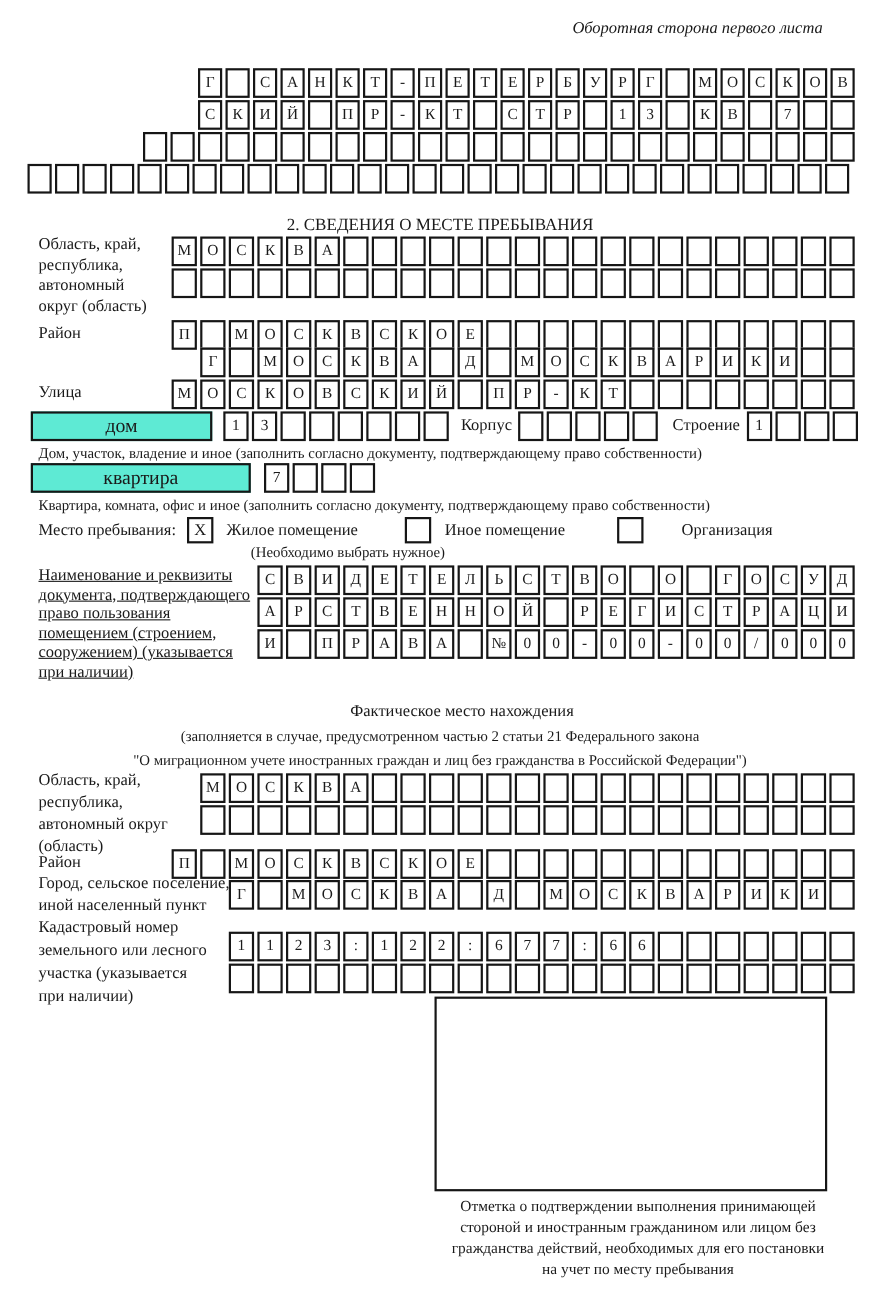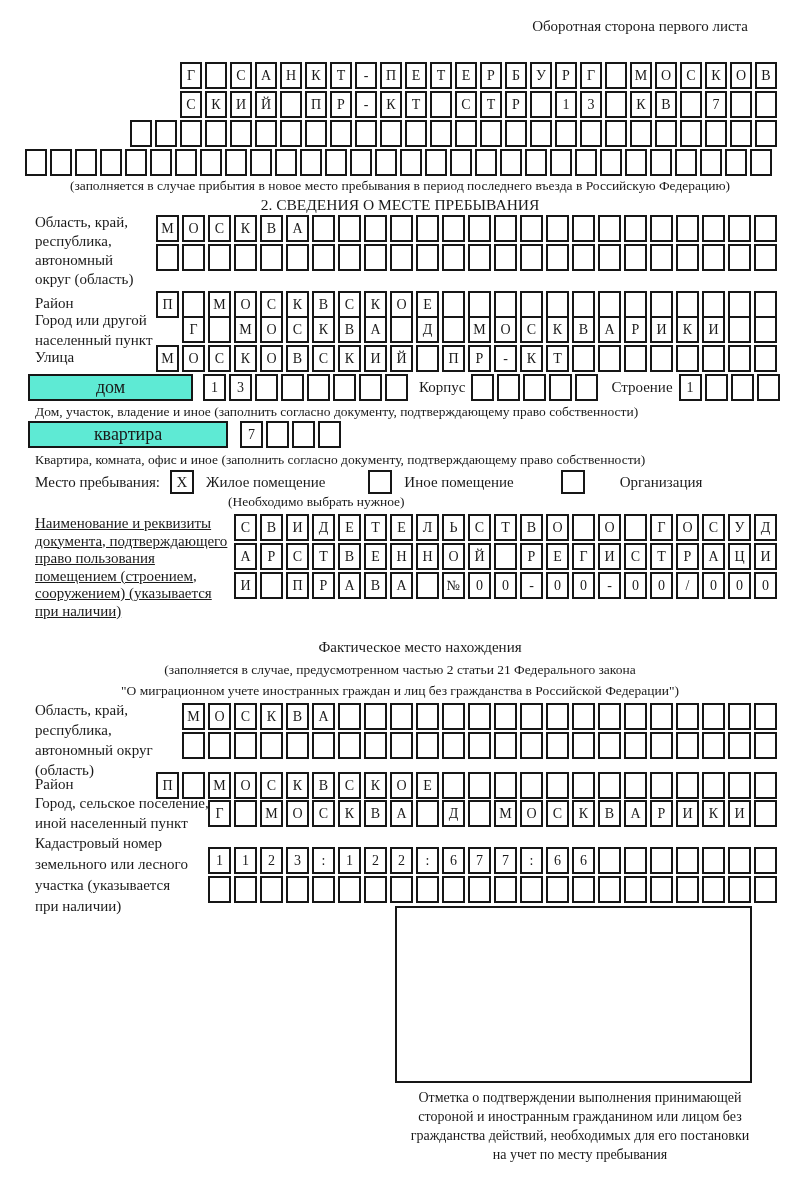--- a/index.html
+++ b/index.html
@@ -43,21 +43,21 @@
   }
   .txt15{font-size:15px;}
   .stamp-box{border:2px solid #161616;background:#fff;}
   .prewrap{white-space:pre-line;}
 </style>
 </head>
 <body>
 
 <div id="page">
 
-  <div class="abs txt15" style="top:18px;right:52px;">Оборотная сторона первого листа</div>
+  <div class="abs txt15" style="top:18px;right:52px;font-style:italic;">Оборотная сторона первого листа</div>
 
   <div class="abs cells narrow" style="top:62px;left:180px;">
       <span class="cell">Г</span>
       <span class="cell"></span>
       <span class="cell">С</span>
       <span class="cell">А</span>
       <span class="cell">Н</span>
       <span class="cell">К</span>
       <span class="cell">Т</span>
       <span class="cell">-</span>
@@ -157,21 +157,20 @@
       <span class="cell"></span>
       <span class="cell"></span>
       <span class="cell"></span>
       <span class="cell"></span>
       <span class="cell"></span>
       <span class="cell"></span>
       <span class="cell"></span>
       <span class="cell"></span>
       <span class="cell"></span>
     </div>
-  <div class="abs note center" style="top:178px;">(заполняется в случае прибытия в новое место пребывания в период последнего въезда в Российскую Федерацию)</div>
 
   <div class="abs title center" style="top:196px;">2. СВЕДЕНИЯ О МЕСТЕ ПРЕБЫВАНИЯ</div>
 
   <div class="abs label lh19" style="top:213px;left:35px;width:150px;">Область, край,
 республика,
 автономный
 округ (область)</div>
   <div class="abs cells" style="top:215px;left:156px;">
       <span class="cell">М</span>
       <span class="cell">О</span>
@@ -246,22 +245,20 @@
       <span class="cell"></span>
       <span class="cell"></span>
       <span class="cell"></span>
       <span class="cell"></span>
       <span class="cell"></span>
       <span class="cell"></span>
       <span class="cell"></span>
       <span class="cell"></span>
     </div>
 
-  <div class="abs label lh20" style="top:310px;left:35px;width:150px;">Город или другой
-населенный пункт</div>
   <div class="abs cells" style="top:316px;left:182px;">
       <span class="cell">Г</span>
       <span class="cell"></span>
       <span class="cell">М</span>
       <span class="cell">О</span>
       <span class="cell">С</span>
       <span class="cell">К</span>
       <span class="cell">В</span>
       <span class="cell">А</span>
       <span class="cell"></span>

